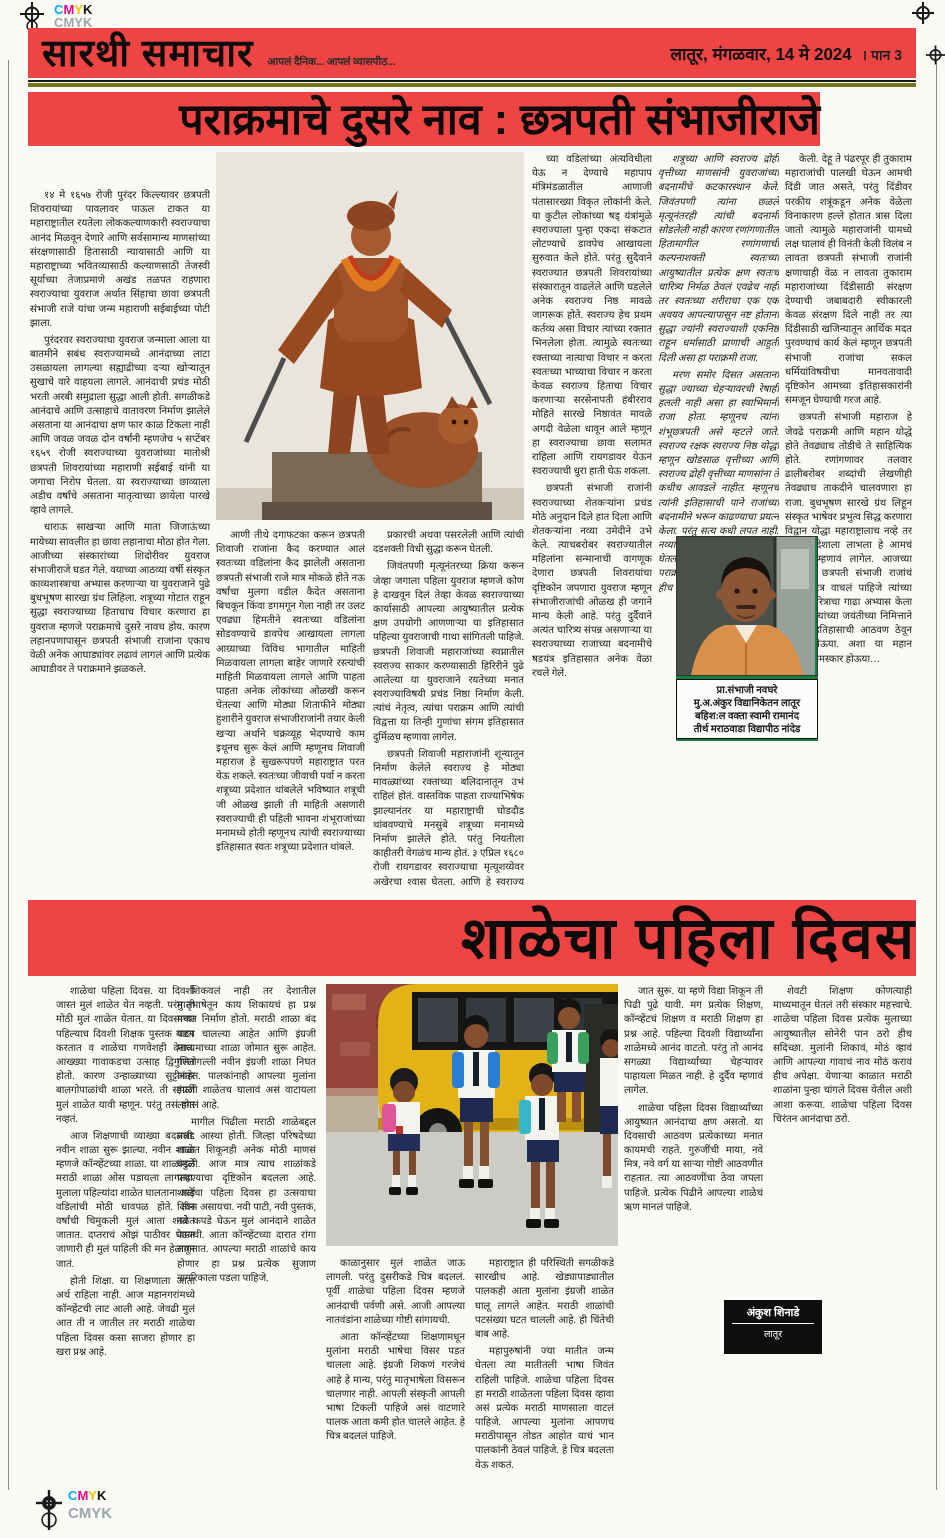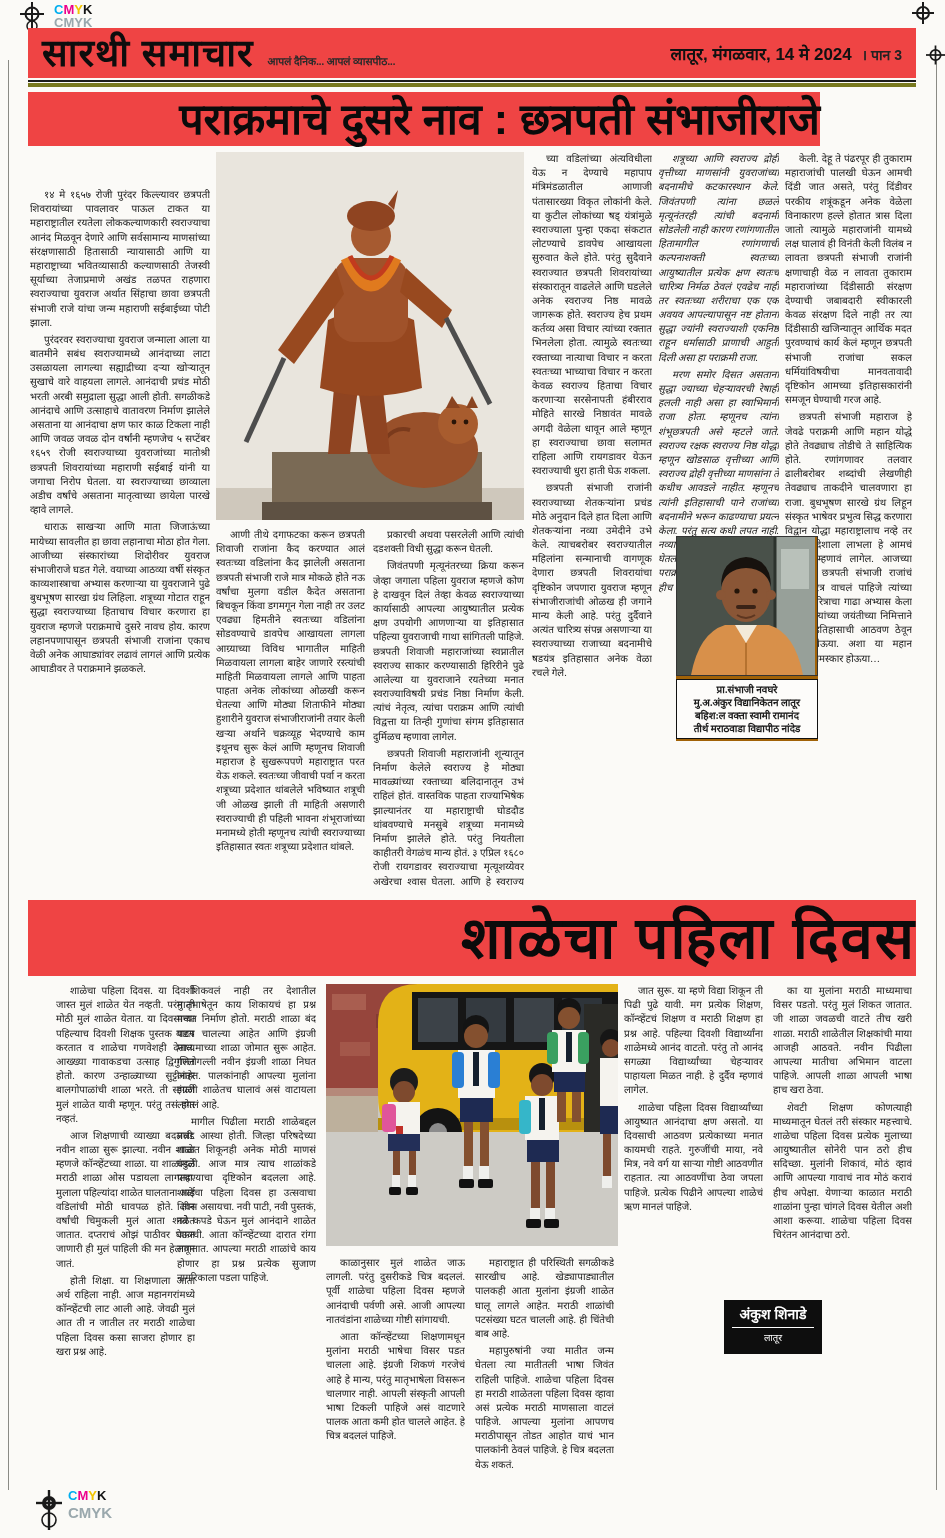--- a/index.html
+++ b/index.html
@@ -21,28 +21,28 @@
   .headline1{left:28px;top:92px;width:792px;height:54px;text-align:right;line-height:54px;
              font-family:"Liberation Sans",sans-serif;font-weight:800;font-size:43px;color:#0b0b0b;}
   .headline2{left:28px;top:900px;width:888px;height:76px;text-align:right;line-height:76px;
              font-family:"Liberation Sans",sans-serif;font-weight:900;font-size:58px;color:#0b0b0b;letter-spacing:2px;}
   
   .col{position:absolute;font-size:10px;line-height:1.42;text-align:justify;overflow:hidden;color:#1a1a1a;}
   .col p{margin:0 0 3px 0;text-indent:14px;}
   
   .photo{position:absolute;overflow:hidden;}
   .photo svg{display:block;}
-  .portrait-wrap{position:absolute;left:676px;top:536px;width:142px;background:#a16207;padding:0 0 2px 0;}
+  .portrait-wrap{position:absolute;left:676px;top:536px;width:142px;background:#15803d;padding:0 0 2px 0;}
   .portrait-frame{border:1px solid #333;}
   .caption-box{border:1.6px solid #111;margin-top:3px;padding:3px 2px;text-align:center;background:#fdfcfa;}
   .caption-box div{font-weight:bold;font-size:10px;line-height:1.3;}
   
   .byline-box{position:absolute;left:724px;top:1300px;width:98px;height:54px;background:#0e0e0e;color:#fff;
               text-align:center;box-sizing:border-box;padding-top:6px;}
-  .byline-name{font-family:"Liberation Sans",sans-serif;font-weight:bold;font-size:14px;line-height:1.2;}
+  .byline-name{font-family:"Liberation Sans",sans-serif;font-weight:bold;font-size:11px;line-height:1.2;}
   .byline-rule{height:1px;background:#fff;margin:4px 8px 3px 8px;}
   .byline-place{font-size:9.5px;}
   
   .regmark{position:absolute;}
   .cmyk{position:absolute;font-family:"Liberation Sans",sans-serif;font-weight:bold;font-size:13px;letter-spacing:0;}
   .cmyk span{display:inline-block;}
   .cmyk-gray{color:#9aa8ad;}
 </style>
 </head>
 <body>
@@ -192,21 +192,20 @@
     </div>
   <div class="col" style="left:475px;top:1256px;width:139px;height:260px;">
       <p>महाराष्ट्रात ही परिस्थिती सगळीकडे सारखीच आहे. खेड्यापाड्यातील पालकही आता मुलांना इंग्रजी शाळेत घालू लागले आहेत. मराठी शाळांची पटसंख्या घटत चालली आहे. ही चिंतेची बाब आहे.</p>
       <p>महापुरुषांनी ज्या मातीत जन्म घेतला त्या मातीतली भाषा जिवंत राहिली पाहिजे. शाळेचा पहिला दिवस हा मराठी शाळेतला पहिला दिवस व्हावा असं प्रत्येक मराठी माणसाला वाटलं पाहिजे. आपल्या मुलांना आपणच मराठीपासून तोडत आहोत याचं भान पालकांनी ठेवलं पाहिजे. हे चित्र बदलता येऊ शकतं.</p>
     </div>
   <div class="col" style="left:624px;top:984px;width:139px;height:532px;">
       <p>जात सुरू. या म्हणे विद्या शिकून ती पिढी पुढे यावी. मग प्रत्येक शिक्षण, कॉन्व्हेंटचं शिक्षण व मराठी शिक्षण हा प्रश्न आहे. पहिल्या दिवशी विद्यार्थ्यांना शाळेमध्ये आनंद वाटतो. परंतु तो आनंद सगळ्या विद्यार्थ्यांच्या चेहऱ्यावर पाहायला मिळत नाही. हे दुर्दैव म्हणावं लागेल.</p>
       <p>शाळेचा पहिला दिवस विद्यार्थ्यांच्या आयुष्यात आनंदाचा क्षण असतो. या दिवसाची आठवण प्रत्येकाच्या मनात कायमची राहते. गुरुजींची माया, नवे मित्र, नवे वर्ग या साऱ्या गोष्टी आठवणीत राहतात. त्या आठवणींचा ठेवा जपला पाहिजे. प्रत्येक पिढीने आपल्या शाळेचं ऋण मानलं पाहिजे.</p>
     </div>
   <div class="col" style="left:773px;top:984px;width:139px;height:532px;">
-      <p>का या मुलांना मराठी माध्यमाचा विसर पडतो. परंतु मुलं शिकत जातात. जी शाळा जवळची वाटते तीच खरी शाळा. मराठी शाळेतील शिक्षकांची माया आजही आठवते. नवीन पिढीला आपल्या मातीचा अभिमान वाटला पाहिजे. आपली शाळा आपली भाषा हाच खरा ठेवा.</p>
       <p>शेवटी शिक्षण कोणत्याही माध्यमातून घेतलं तरी संस्कार महत्त्वाचे. शाळेचा पहिला दिवस प्रत्येक मुलाच्या आयुष्यातील सोनेरी पान ठरो हीच सदिच्छा. मुलांनी शिकावं, मोठं व्हावं आणि आपल्या गावाचं नाव मोठं करावं हीच अपेक्षा. येणाऱ्या काळात मराठी शाळांना पुन्हा चांगले दिवस येतील अशी आशा करूया. शाळेचा पहिला दिवस चिरंतन आनंदाचा ठरो.</p>
     </div>
 
   <div class="photo" style="left:326px;top:984px;width:292px;height:262px;">
     <svg width="292" height="262" viewBox="0 0 292 262">
       <rect width="292" height="262" fill="#c9c7c1"></rect>
 
       <rect x="0" y="0" width="118" height="112" fill="#96453c"></rect>
       <rect x="6" y="10" width="34" height="16" fill="#b06a58" opacity="0.7"></rect>
       <rect x="50" y="30" width="40" height="14" fill="#7e3a32" opacity="0.8"></rect>

